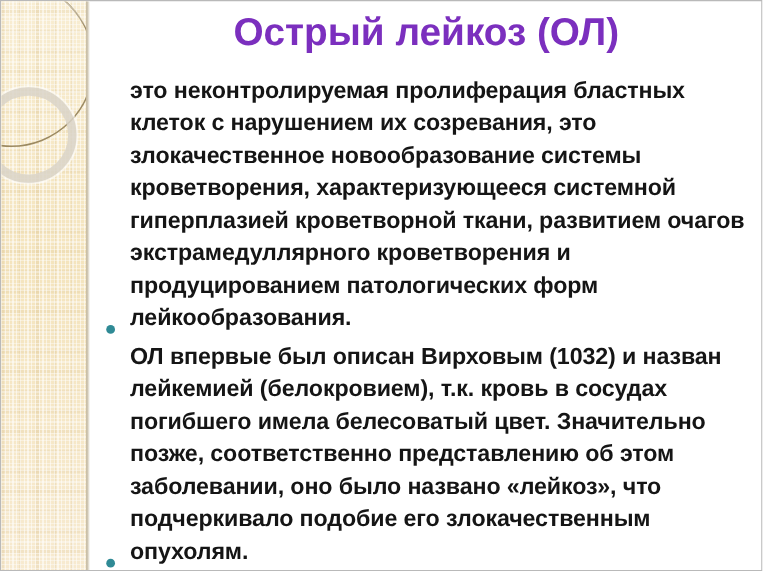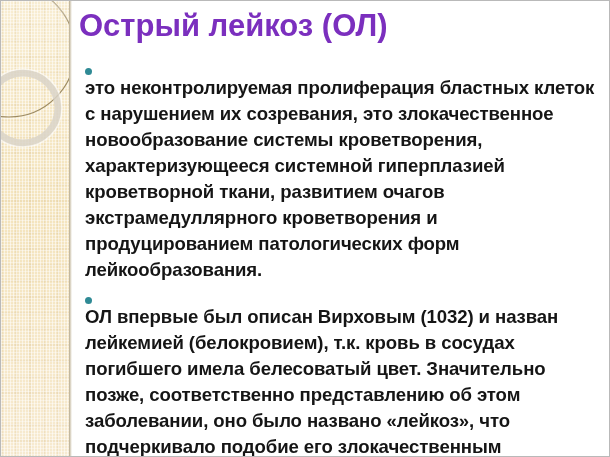--- a/index.html
+++ b/index.html
@@ -71,41 +71,40 @@
     height: 160px;
     pointer-events: none;
   }
 
   
   .title {
     position: absolute;
     left: 78px;
     top: 4px;
     width: 524px;
-    text-align: left;
+    text-align: center;
     font-size: 31px;
     font-weight: bold;
     color: #7b2fbe;
     letter-spacing: 0px;
     line-height: 42px;
     white-space: nowrap;
   }
 
   
   .body {
     position: absolute;
     left: 84px;
     top: 58px;
     width: 512px;
   }
   .bullet-row {
     display: flex;
-    align-items: flex-start;
+    align-items: flex-end;
     margin-bottom: 5px;
-    flex-direction: column;
   }
   .bullet-dot {
     flex: 0 0 auto;
     width: 7px;
     height: 7px;
     border-radius: 50%;
     background: #2f8a95;
     margin-top: 9px;
     margin-right: 12px;
   }

